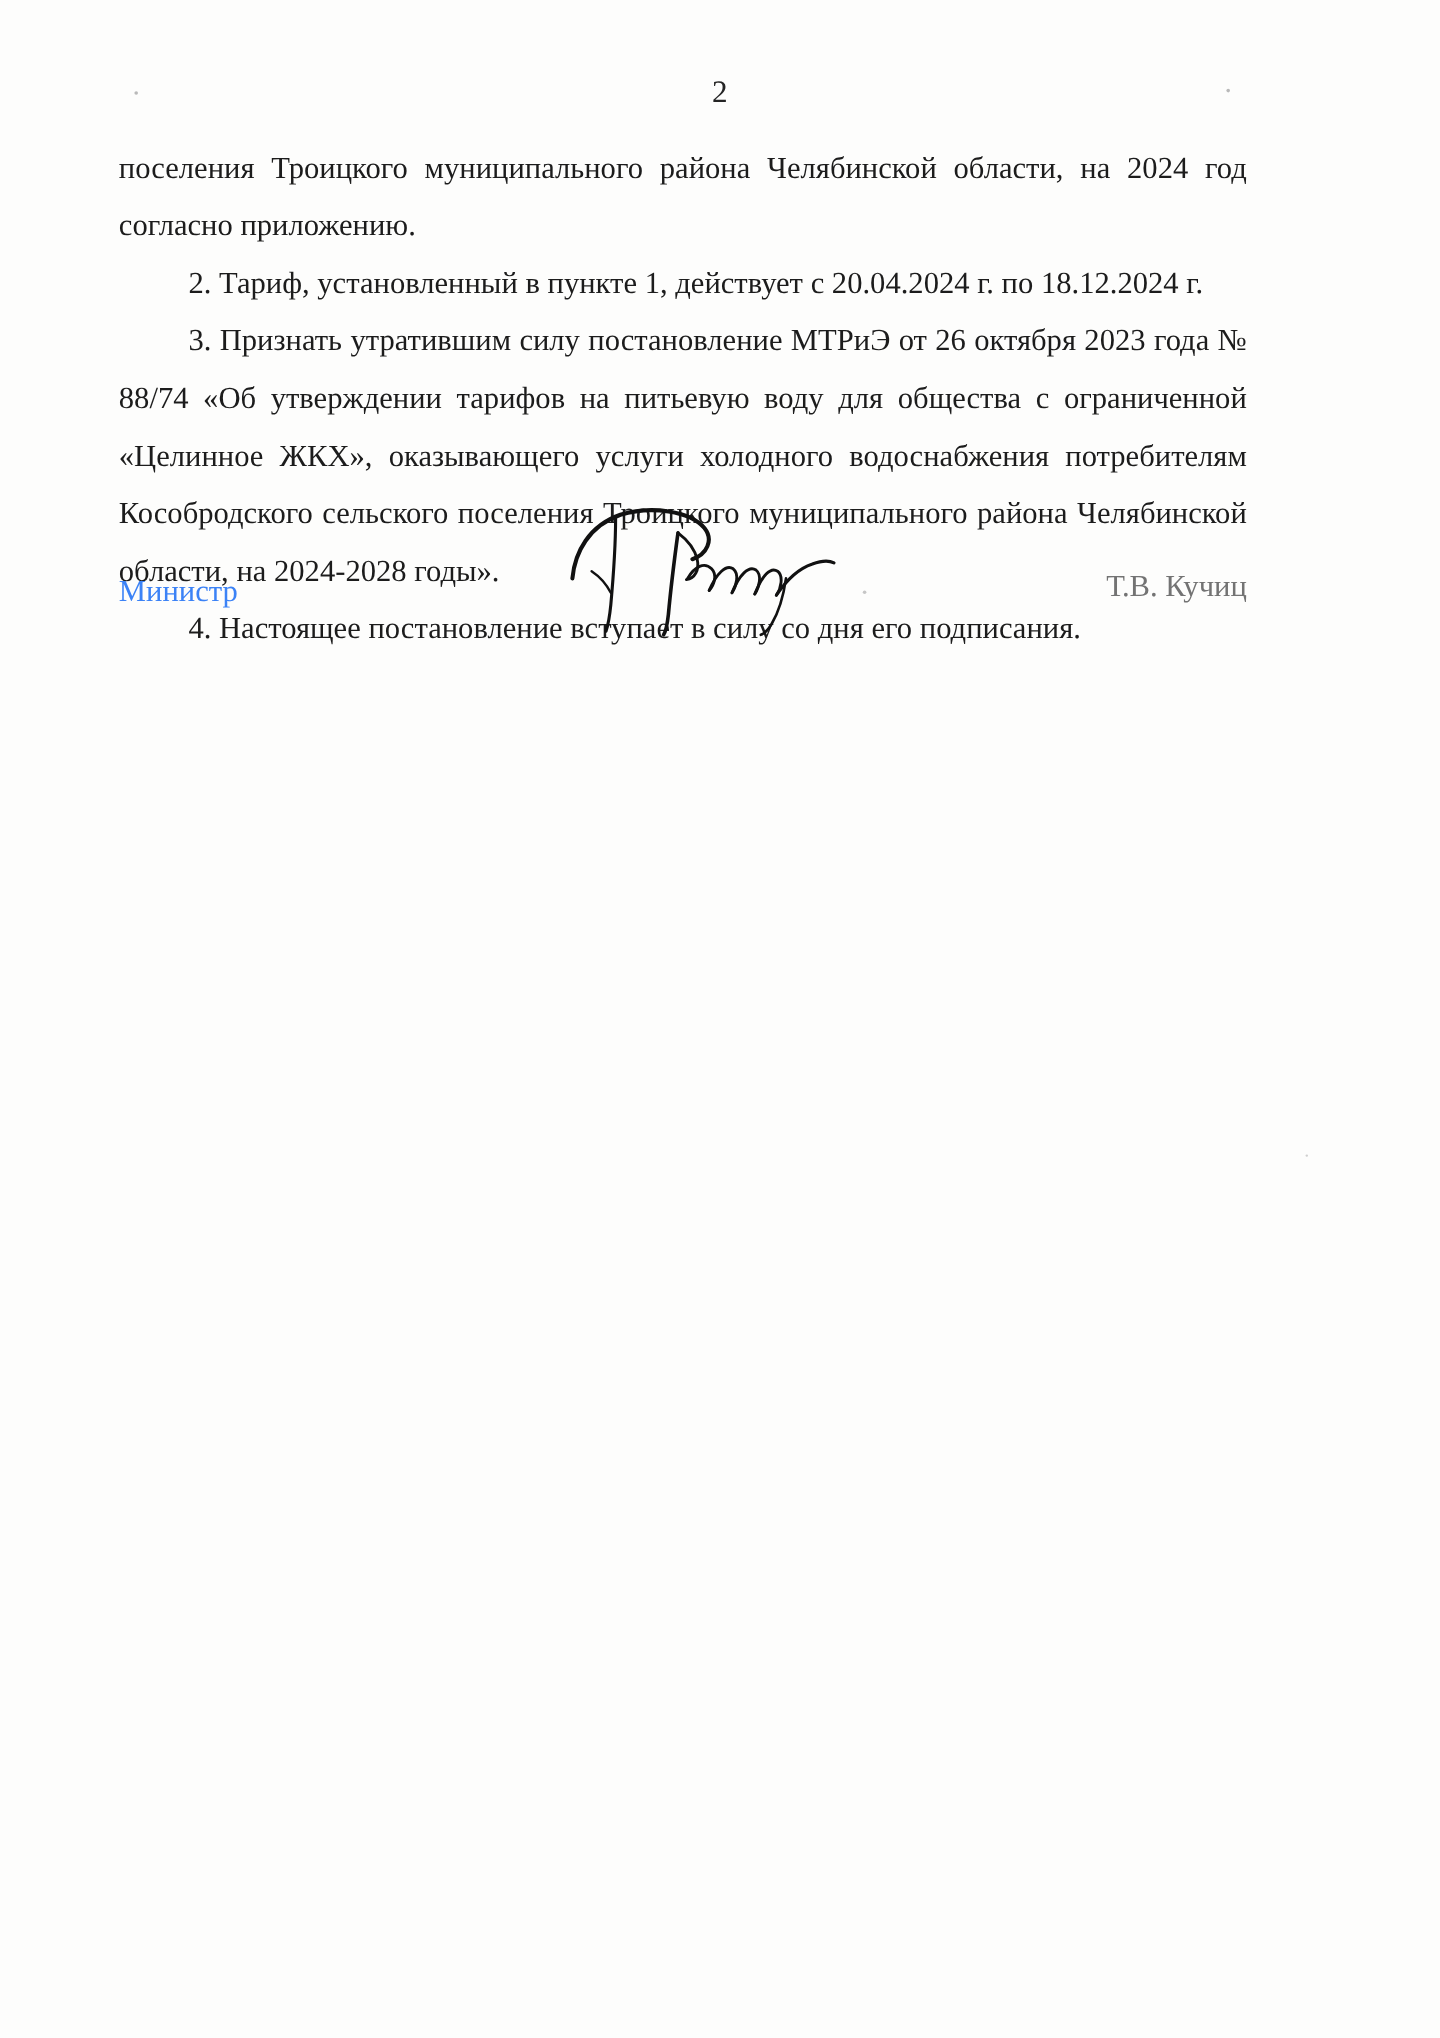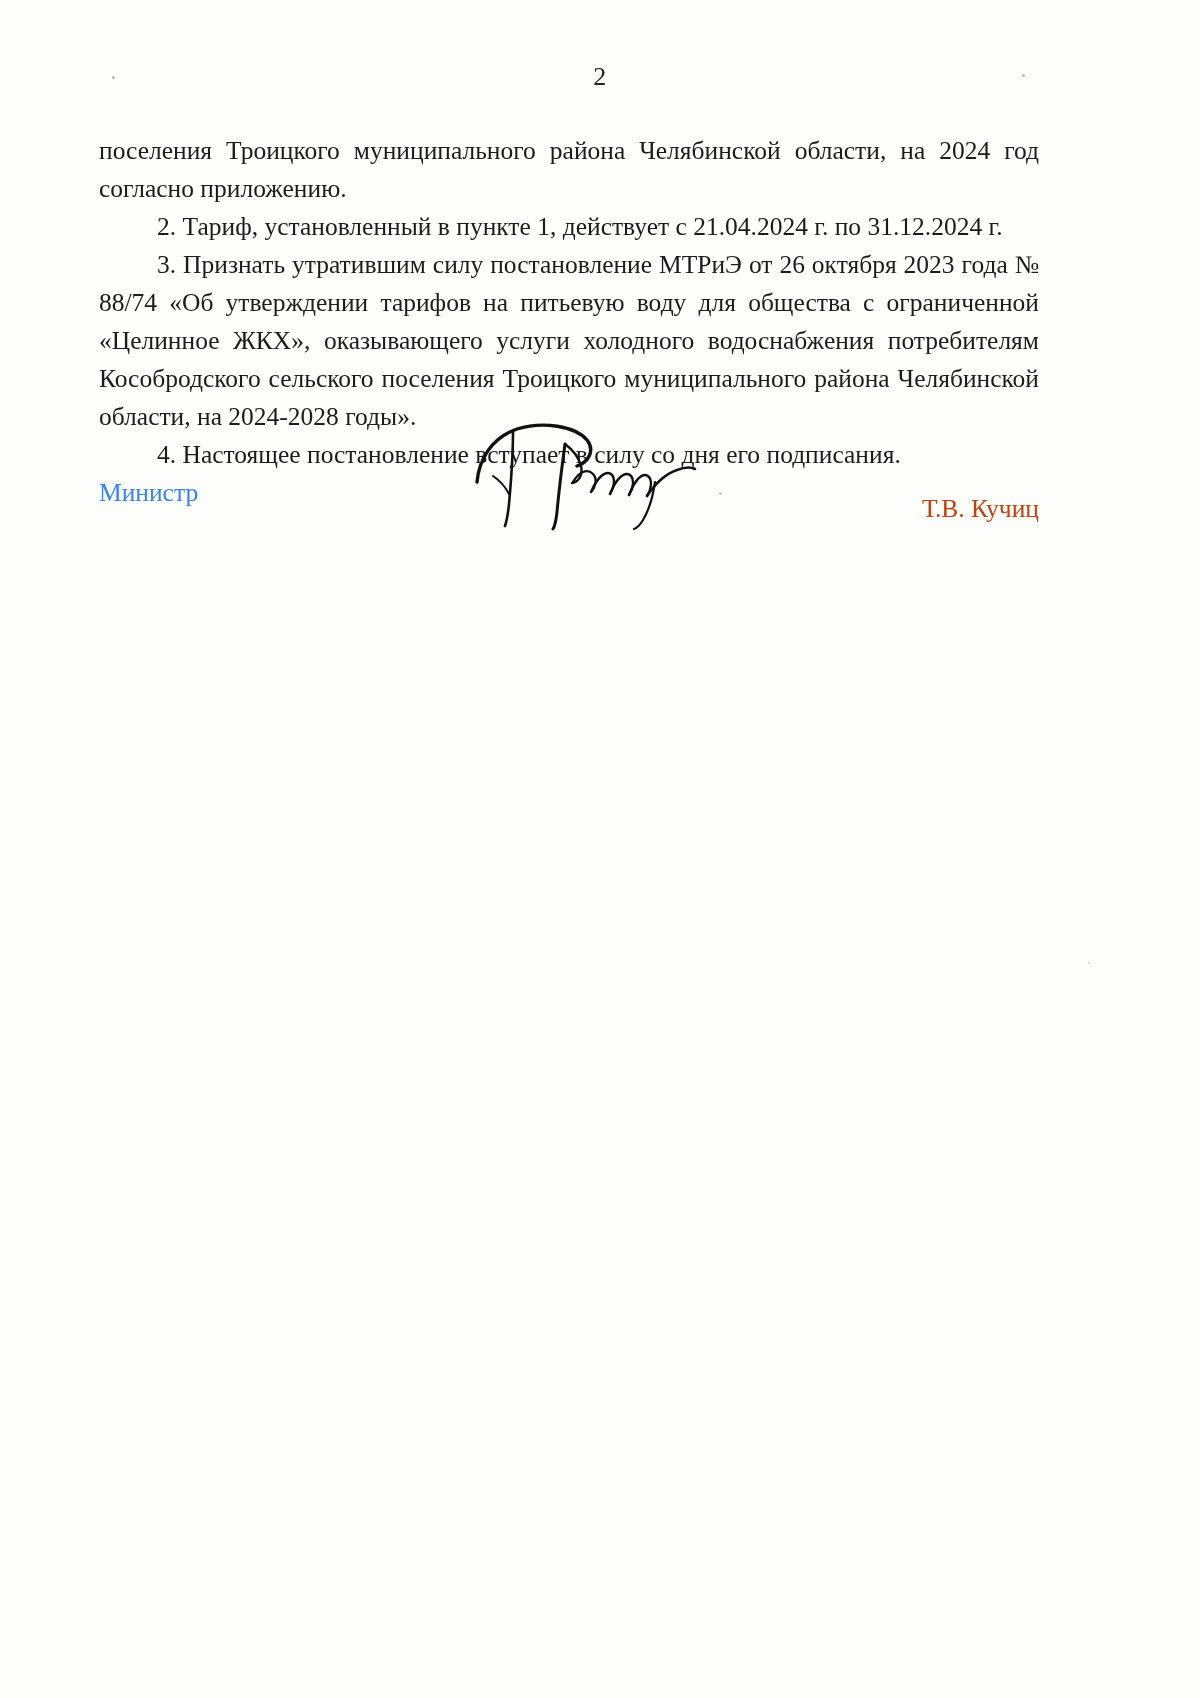--- a/index.html
+++ b/index.html
@@ -47,25 +47,25 @@
     background: #b9b9b9;
     border-radius: 50%;
   }
   #speck-left  { top: 76px;  left: 112px; }
   #speck-right { top: 74px;  left: 1022px; }
   #speck-low-right { top: 962px; left: 1088px; width: 2px; height: 2px; background: #cfcfcf; }
 
   
   #body-text {
     position: absolute;
-    top: 132px;
+    top: 116px;
     left: 99px;
     width: 940px;
     font-size: 25.5px;
-    line-height: 38px;
+    line-height: 48px;
     text-align: justify;
     text-justify: inter-word;
     color: #1c1c1c;
   }
 
   #body-text p {
     margin: 0;
     text-align: justify;
   }
 
@@ -90,24 +90,24 @@
     position: absolute;
     left: 0;
     top: 8px;
     font-size: 25.5px;
     color: #3b82f6;
   }
 
   #minister-name {
     position: absolute;
     right: 0;
-    top: 24px;
+    top: 4px;
     font-size: 25.5px;
     white-space: nowrap;
-    color: #c2410c;
+    color: #737373;
     text-align: right;
   }
 
   #signature-mark {
     position: absolute;
     left: 370px;
     top: -50px;
     width: 230px;
     height: 110px;
   }
@@ -138,21 +138,21 @@
   <div class="speck" id="speck-left"></div>
   <div class="speck" id="speck-right"></div>
   <div class="speck" id="speck-low-right"></div>
 
   <div id="page-number">2</div>
 
   <div id="body-text">
 
     <p class="last-line-left">поселения Троицкого муниципального района Челябинской области, на 2024 год согласно приложению.</p>
 
-    <p class="indent last-line-left">2. Тариф, установленный в пункте 1, действует с 21.04.2024 г. по 31.12.2024 г.</p>
+    <p class="indent last-line-left">2. Тариф, установленный в пункте 1, действует с 20.04.2024 г. по 18.12.2024 г.</p>
 
     <p class="indent last-line-left">3. Признать утратившим силу постановление МТРиЭ от 26 октября 2023 года № 88/74 «Об утверждении тарифов на питьевую воду для общества с ограниченной «Целинное ЖКХ», оказывающего услуги холодного водоснабжения потребителям Кособродского сельского поселения Троицкого муниципального района Челябинской области, на 2024-2028 годы».</p>
 
     <p class="indent last-line-left">4. Настоящее постановление вступает в силу со дня его подписания.</p>
 
   </div>
 
   <div id="signature-block">
 
     <div id="minister-label">Министр</div>

